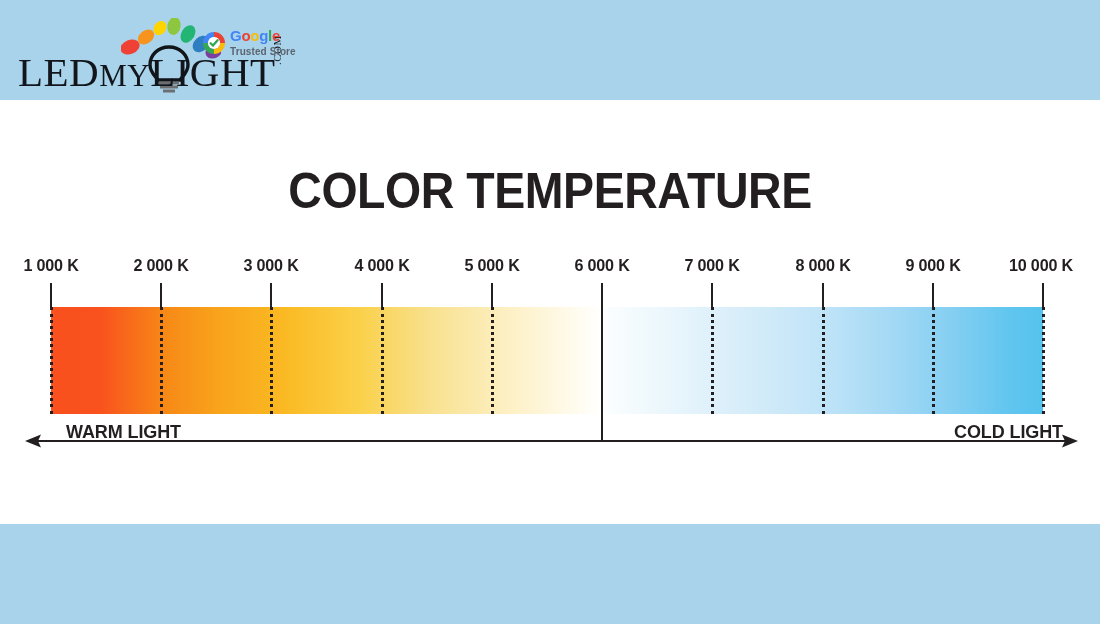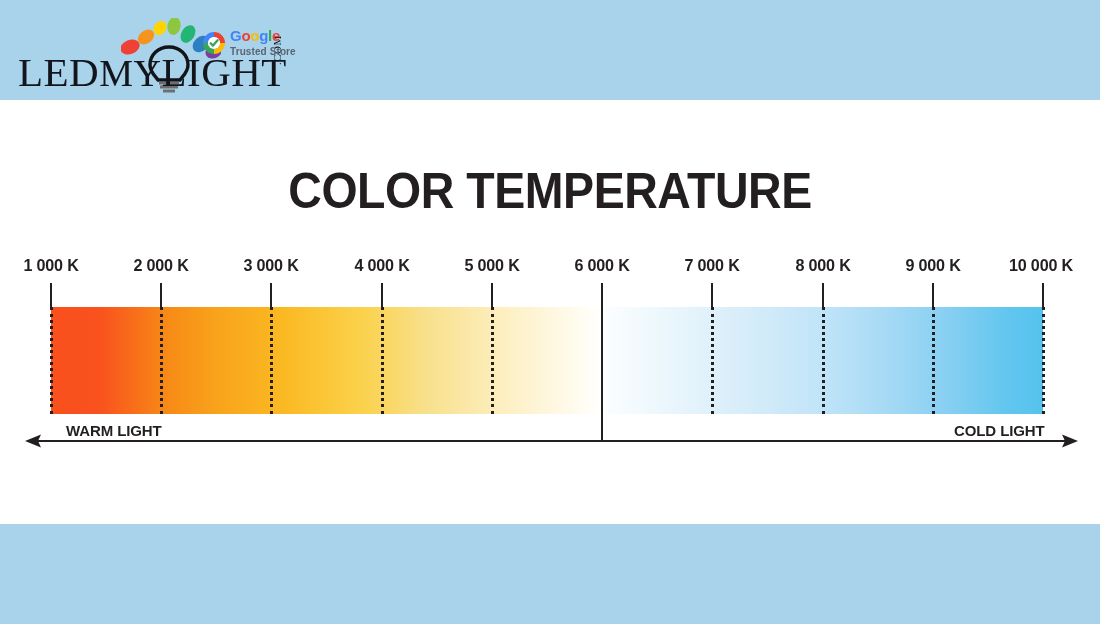--- a/index.html
+++ b/index.html
@@ -45,21 +45,21 @@
     left: 0;
     top: 34px;
     font-family: "Liberation Serif", serif;
     font-size: 41px;
     letter-spacing: 0.5px;
     color: #12161c;
     white-space: nowrap;
     line-height: 1;
   }
   .logo-wordmark .small {
-    font-size: 38px;
+    font-size: 31px;
   }
   .logo-dotcom {
     position: absolute;
     left: 253px;
     top: 47px;
     font-family: "Liberation Serif", serif;
     font-size: 11px;
     color: #12161c;
     transform: rotate(-90deg);
     transform-origin: left top;
@@ -231,21 +231,21 @@
     position: absolute;
     left: 1058px;
     top: 434px;
     width: 0; height: 0;
   }
   .axis-caption {
     position: absolute;
     top: 422px;
     font-family: "Liberation Sans", sans-serif;
     font-weight: bold;
-    font-size: 15px;
+    font-size: 18px;
     color: #231f20;
     white-space: nowrap;
     letter-spacing: -0.1px;
   }
   .cap-warm { left: 66px; }
   .cap-cold { left: 933px; margin-left: 21px; }
 </style>
 </head>
 <body>
 

